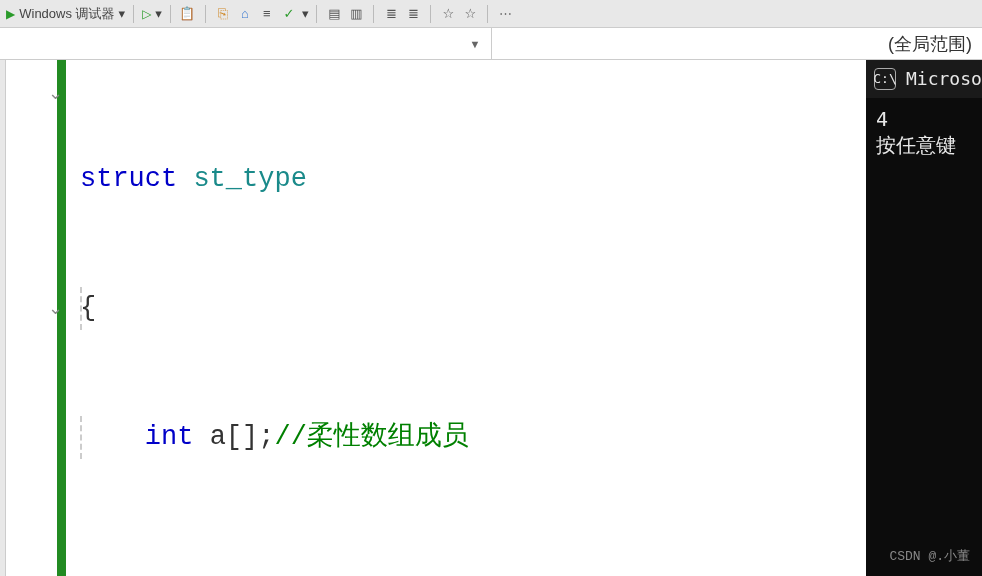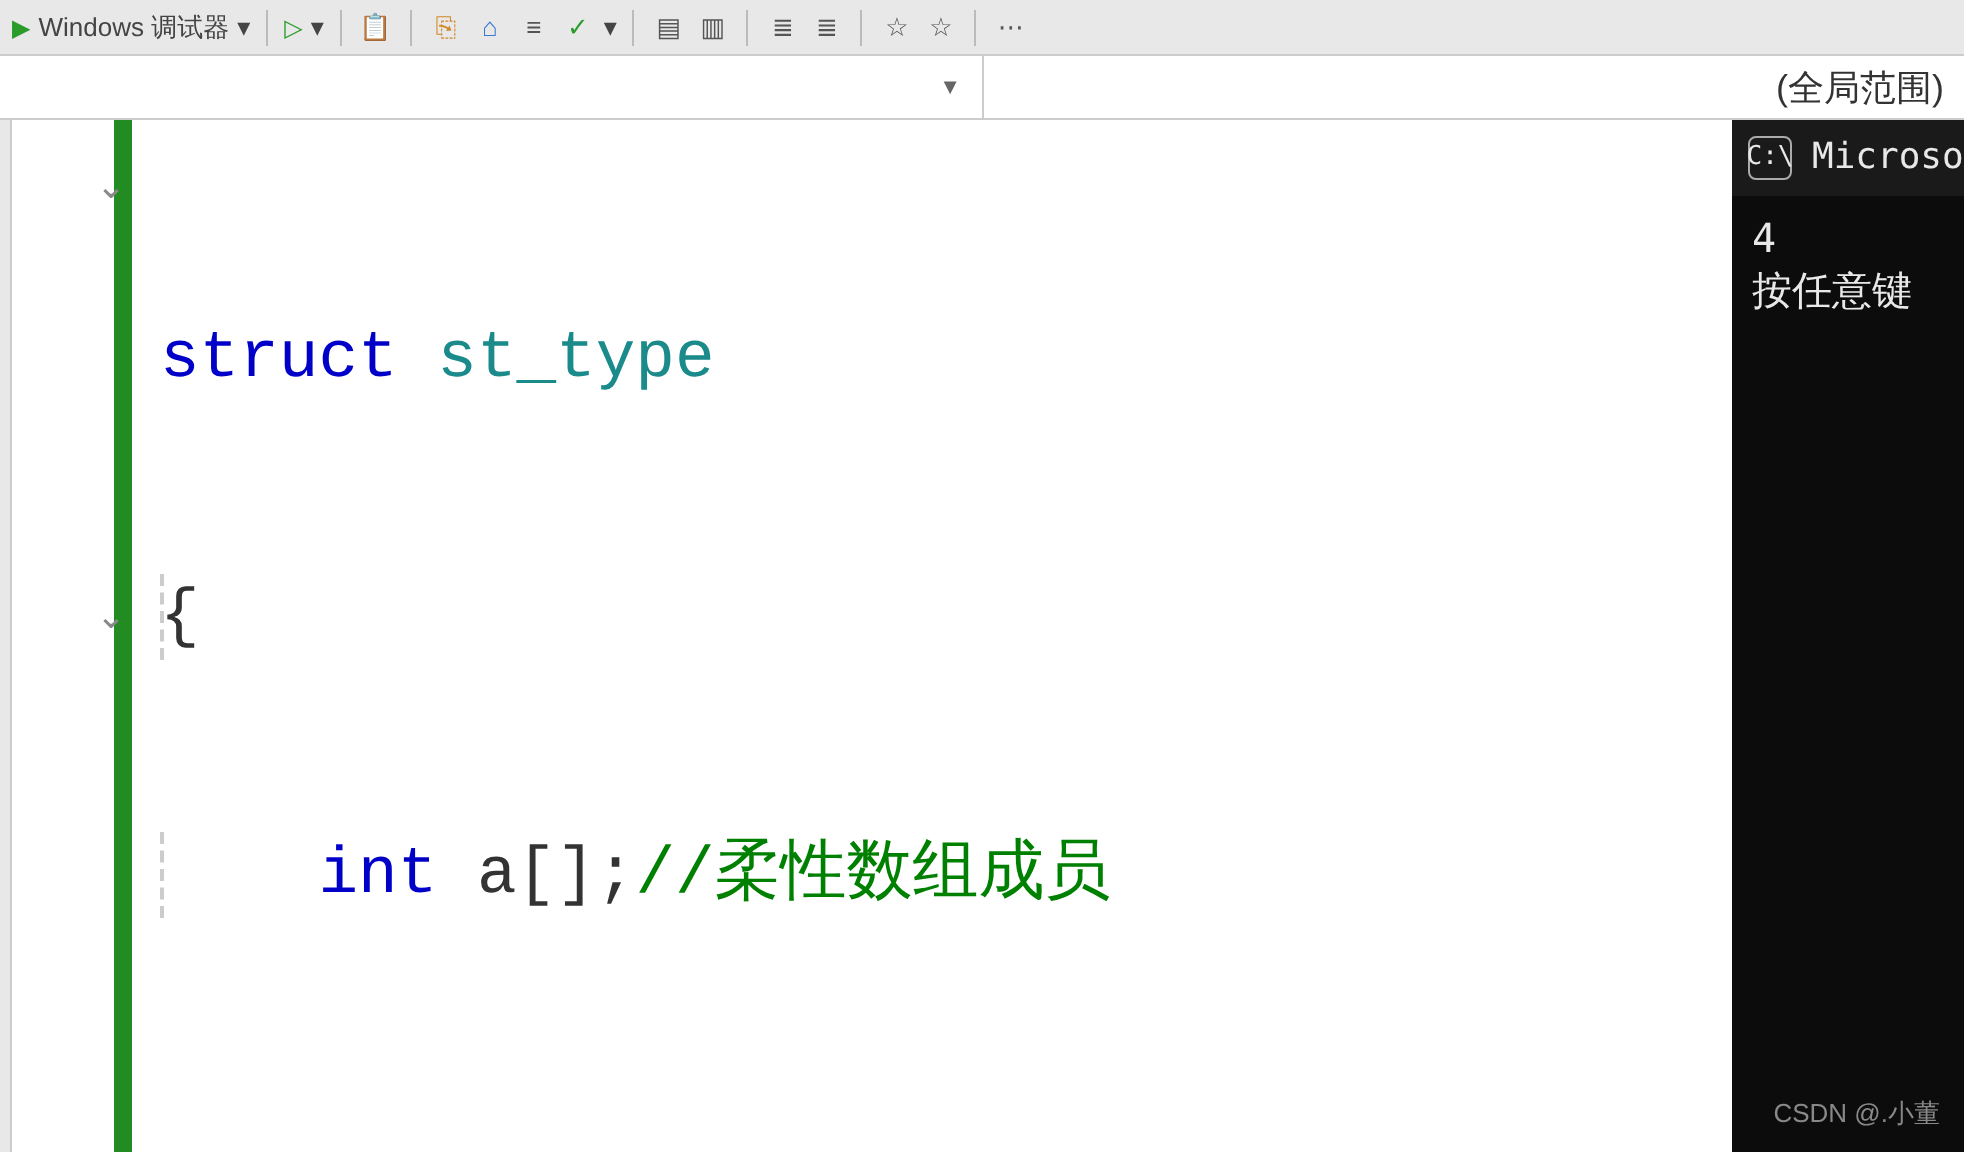--- a/index.html
+++ b/index.html
@@ -66,21 +66,21 @@
       color: #888;
       font-size: 18px;
       line-height: 43px;
       height: 43px;
       display: block;
     }
     .code-area {
       flex: 1;
       padding: 12px 0 0 14px;
       font-family: Consolas, "Courier New", monospace;
-      font-size: 33px;
+      font-size: 27px;
       line-height: 43px;
       white-space: pre;
       position: relative;
     }
     .code-line { height: 43px; position: relative; }
     .code-line .guides {
       position: absolute;
       left: 0;
       top: 0;
       bottom: 0;
@@ -123,21 +123,21 @@
       border-radius: 4px;
     }
     .console-body { padding: 8px 10px; }
     .console-body div { white-space: nowrap; }
     .watermark {
       position: absolute;
       bottom: 6px;
       right: 12px;
       color: #888;
       font-size: 13px;
-      font-family: Liberation Sans, sans-serif;
+      font-family: Liberation Mono, monospace;
     }
     .thin-left-bar {
       width: 6px;
       background: #e8e8e8;
       border-right: 1px solid #ccc;
     }
   </style>
 </head>
 <body>
 

